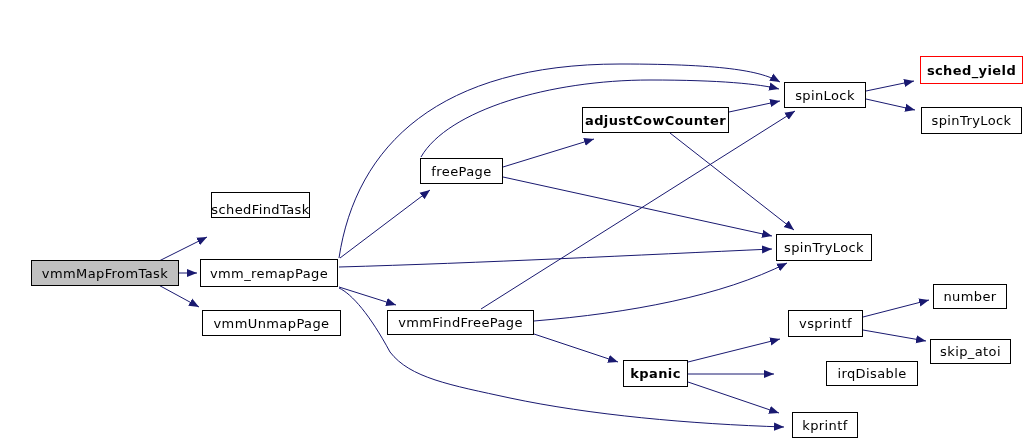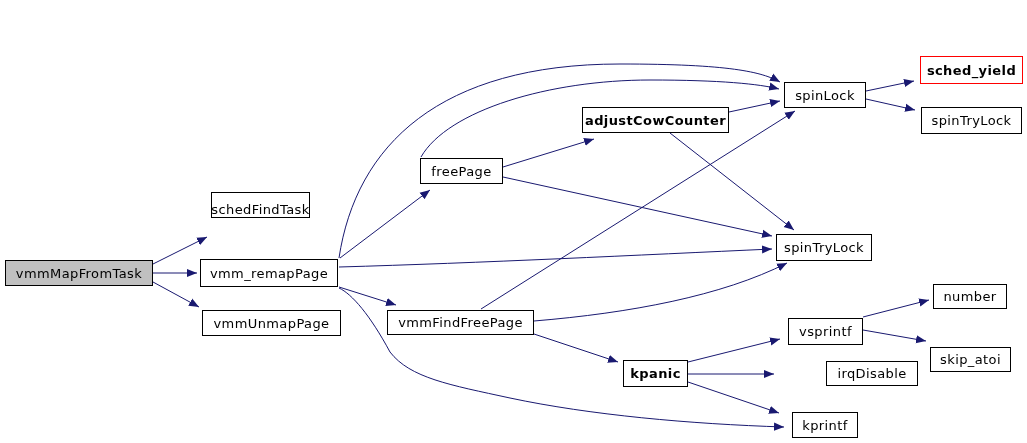--- a/index.html
+++ b/index.html
@@ -18,21 +18,21 @@
     display:flex;align-items:center;justify-content:center;
     box-sizing:border-box;
     background:var(--node_fill,#ffffff);
     border:1px solid var(--node_border,#000000);
     color:var(--text,#000000);
     font-size:13px;
     letter-spacing:0.4px;
     white-space:nowrap;
     cursor:pointer;
   }
-  .node.focus{background:var(--focus_fill,#c0c0c0);cursor:default;}
+  .node.focus{background:var(--focus_fill,#c0c0c0);cursor:default;margin-left:26px;}
   .node.red{border-color:var(--highlight_border,#ff0000);}
   .lbl{pointer-events:none;}
 </style>
 </head>
 <body>
 
 <div class="canvas">
 
   <svg class="edges" viewBox="0 0 1027 443">
     <defs>
@@ -102,29 +102,29 @@
   </div>
 
   <div class="node" style="left:921px;top:107px;width:101px;height:27px;">
     <span class="lbl">spinTryLock</span>
   </div>
 
   <div class="node" style="left:776px;top:234px;width:96px;height:27px;">
     <span class="lbl">spinTryLock</span>
   </div>
 
-  <div class="node" style="left:788px;top:310px;width:75px;height:27px;margin-top:8px;">
+  <div class="node" style="left:788px;top:310px;width:75px;height:27px;">
     <span class="lbl">vsprintf</span>
   </div>
 
   <div class="node" style="left:933px;top:284px;width:74px;height:25px;">
     <span class="lbl">number</span>
   </div>
 
-  <div class="node" style="left:930px;top:347px;width:81px;height:25px;">
+  <div class="node" style="left:930px;top:339px;width:81px;height:25px;">
     <span class="lbl">skip_atoi</span>
   </div>
 
   <div class="node" style="left:623px;top:360px;width:65px;height:27px;font-weight:bold;">
     <span class="lbl">kpanic</span>
   </div>
 
   <div class="node" style="left:778px;top:361px;width:92px;height:25px;margin-left:48px;">
     <span class="lbl">irqDisable</span>
   </div>

